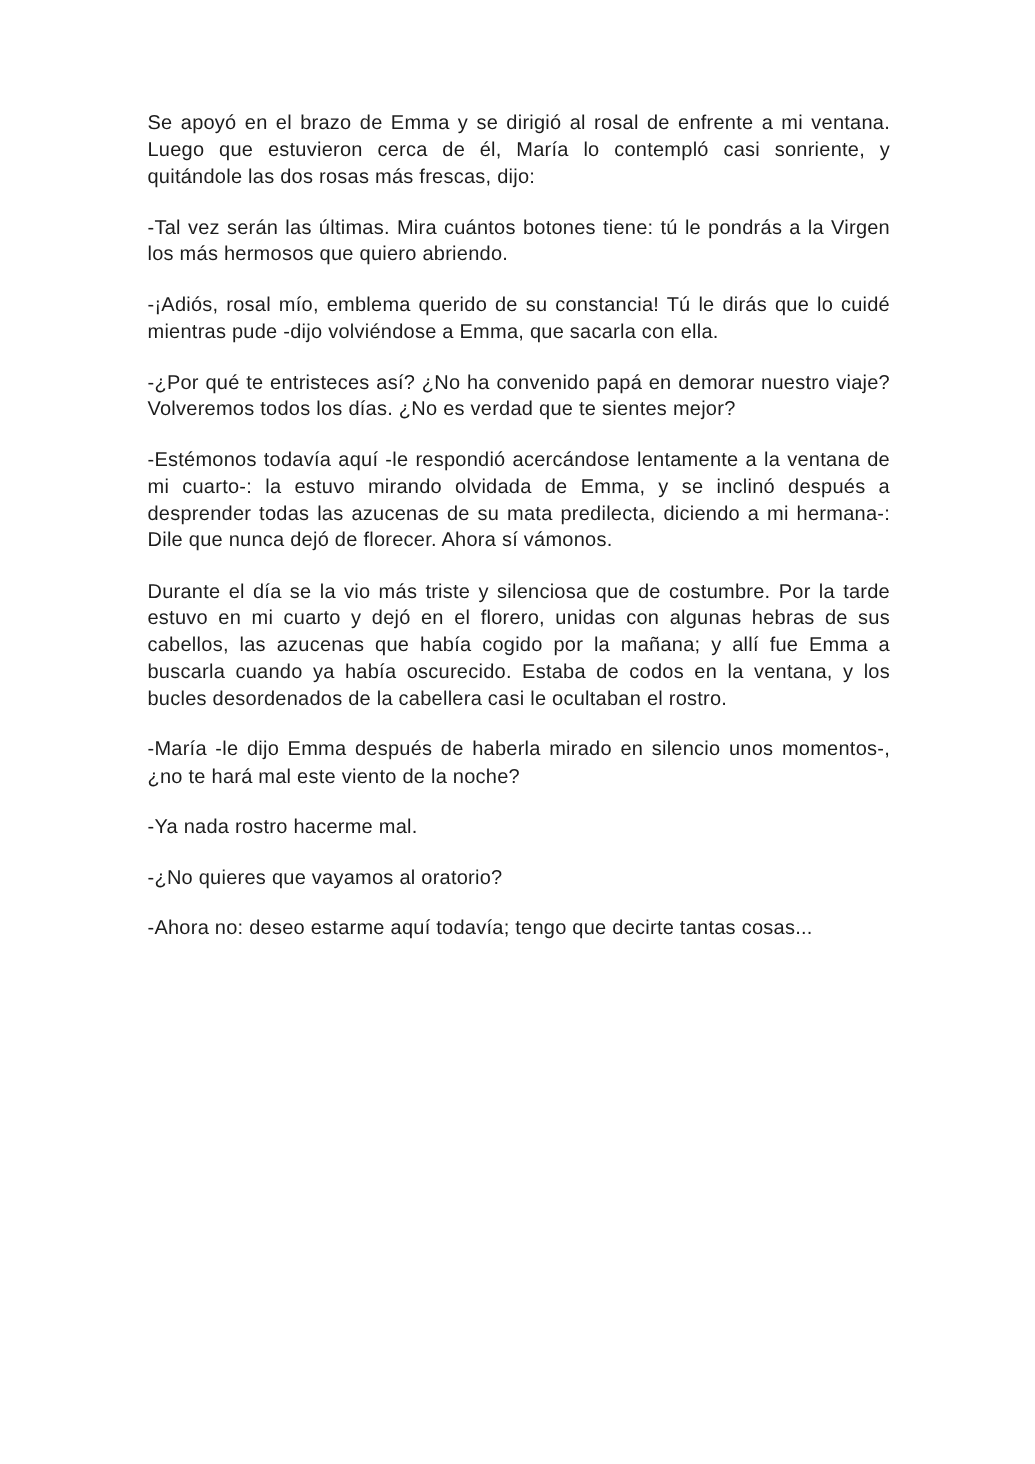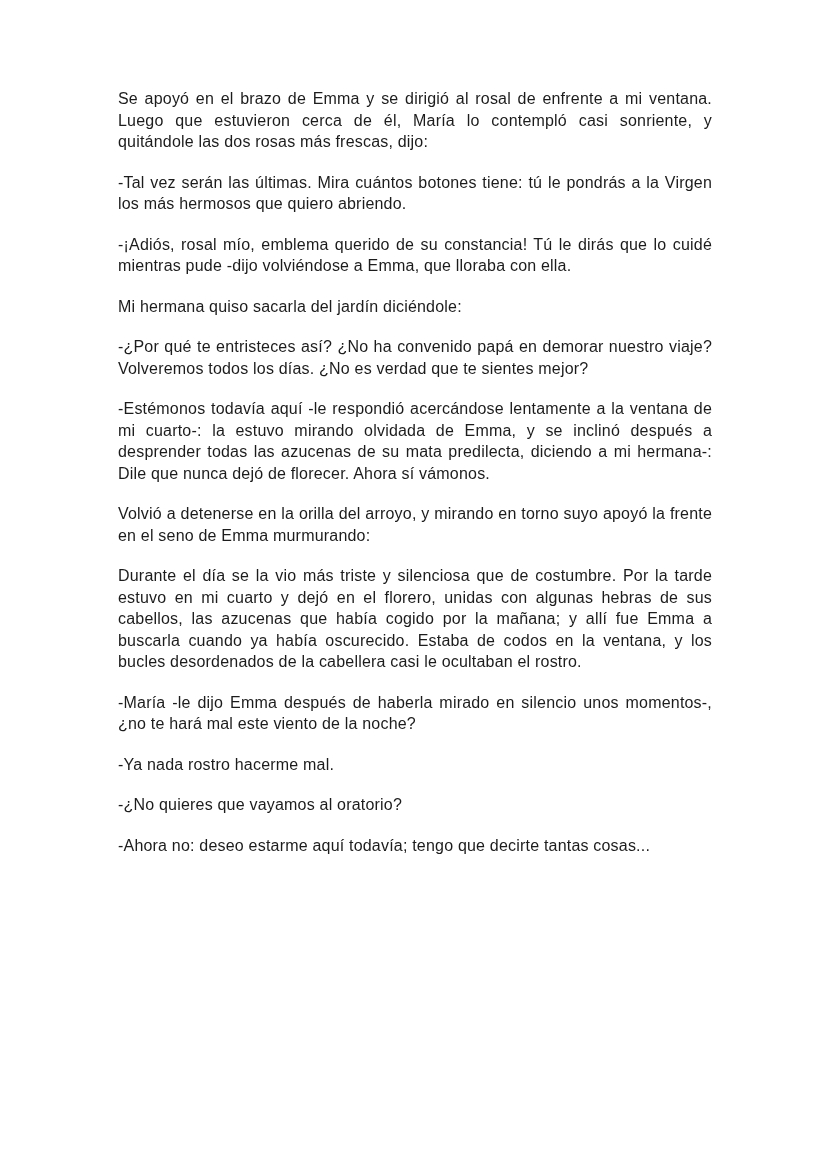--- a/index.html
+++ b/index.html
@@ -34,24 +34,22 @@
     margin-bottom: 0;
   }
 </style>
 </head>
 <body>
 
 <div class="page">
   <div class="text-block">
     <p>Se apoyó en el brazo de Emma y se dirigió al rosal de enfrente a mi ventana. Luego que estuvieron cerca de él, María lo contempló casi sonriente, y quitándole las dos rosas más frescas, dijo:</p>
     <p>-Tal vez serán las últimas. Mira cuántos botones tiene: tú le pondrás a la Virgen los más hermosos que quiero abriendo.</p>
-    <p>-¡Adiós, rosal mío, emblema querido de su constancia! Tú le dirás que lo cuidé mientras pude -dijo volviéndose a Emma, que lloraba con ella.</p>
-    <p>Mi hermana quiso sacarla del jardín diciéndole:</p>
+    <p>-¡Adiós, rosal mío, emblema querido de su constancia! Tú le dirás que lo cuidé mientras pude -dijo volviéndose a Emma, que sacarla con ella.</p>
     <p>-¿Por qué te entristeces así? ¿No ha convenido papá en demorar nuestro viaje? Volveremos todos los días. ¿No es verdad que te sientes mejor?</p>
     <p>-Estémonos todavía aquí -le respondió acercándose lentamente a la ventana de mi cuarto-: la estuvo mirando olvidada de Emma, y se inclinó después a desprender todas las azucenas de su mata predilecta, diciendo a mi hermana-: Dile que nunca dejó de florecer. Ahora sí vámonos.</p>
-    <p>Volvió a detenerse en la orilla del arroyo, y mirando en torno suyo apoyó la frente en el seno de Emma murmurando:</p>
     <p>Durante el día se la vio más triste y silenciosa que de costumbre. Por la tarde estuvo en mi cuarto y dejó en el florero, unidas con algunas hebras de sus cabellos, las azucenas que había cogido por la mañana; y allí fue Emma a buscarla cuando ya había oscurecido. Estaba de codos en la ventana, y los bucles desordenados de la cabellera casi le ocultaban el rostro.</p>
     <p>-María -le dijo Emma después de haberla mirado en silencio unos momentos-, ¿no te hará mal este viento de la noche?</p>
     <p>-Ya nada rostro hacerme mal.</p>
     <p>-¿No quieres que vayamos al oratorio?</p>
     <p>-Ahora no: deseo estarme aquí todavía; tengo que decirte tantas cosas...</p>
   </div>
 </div>
 
 </body></html>

